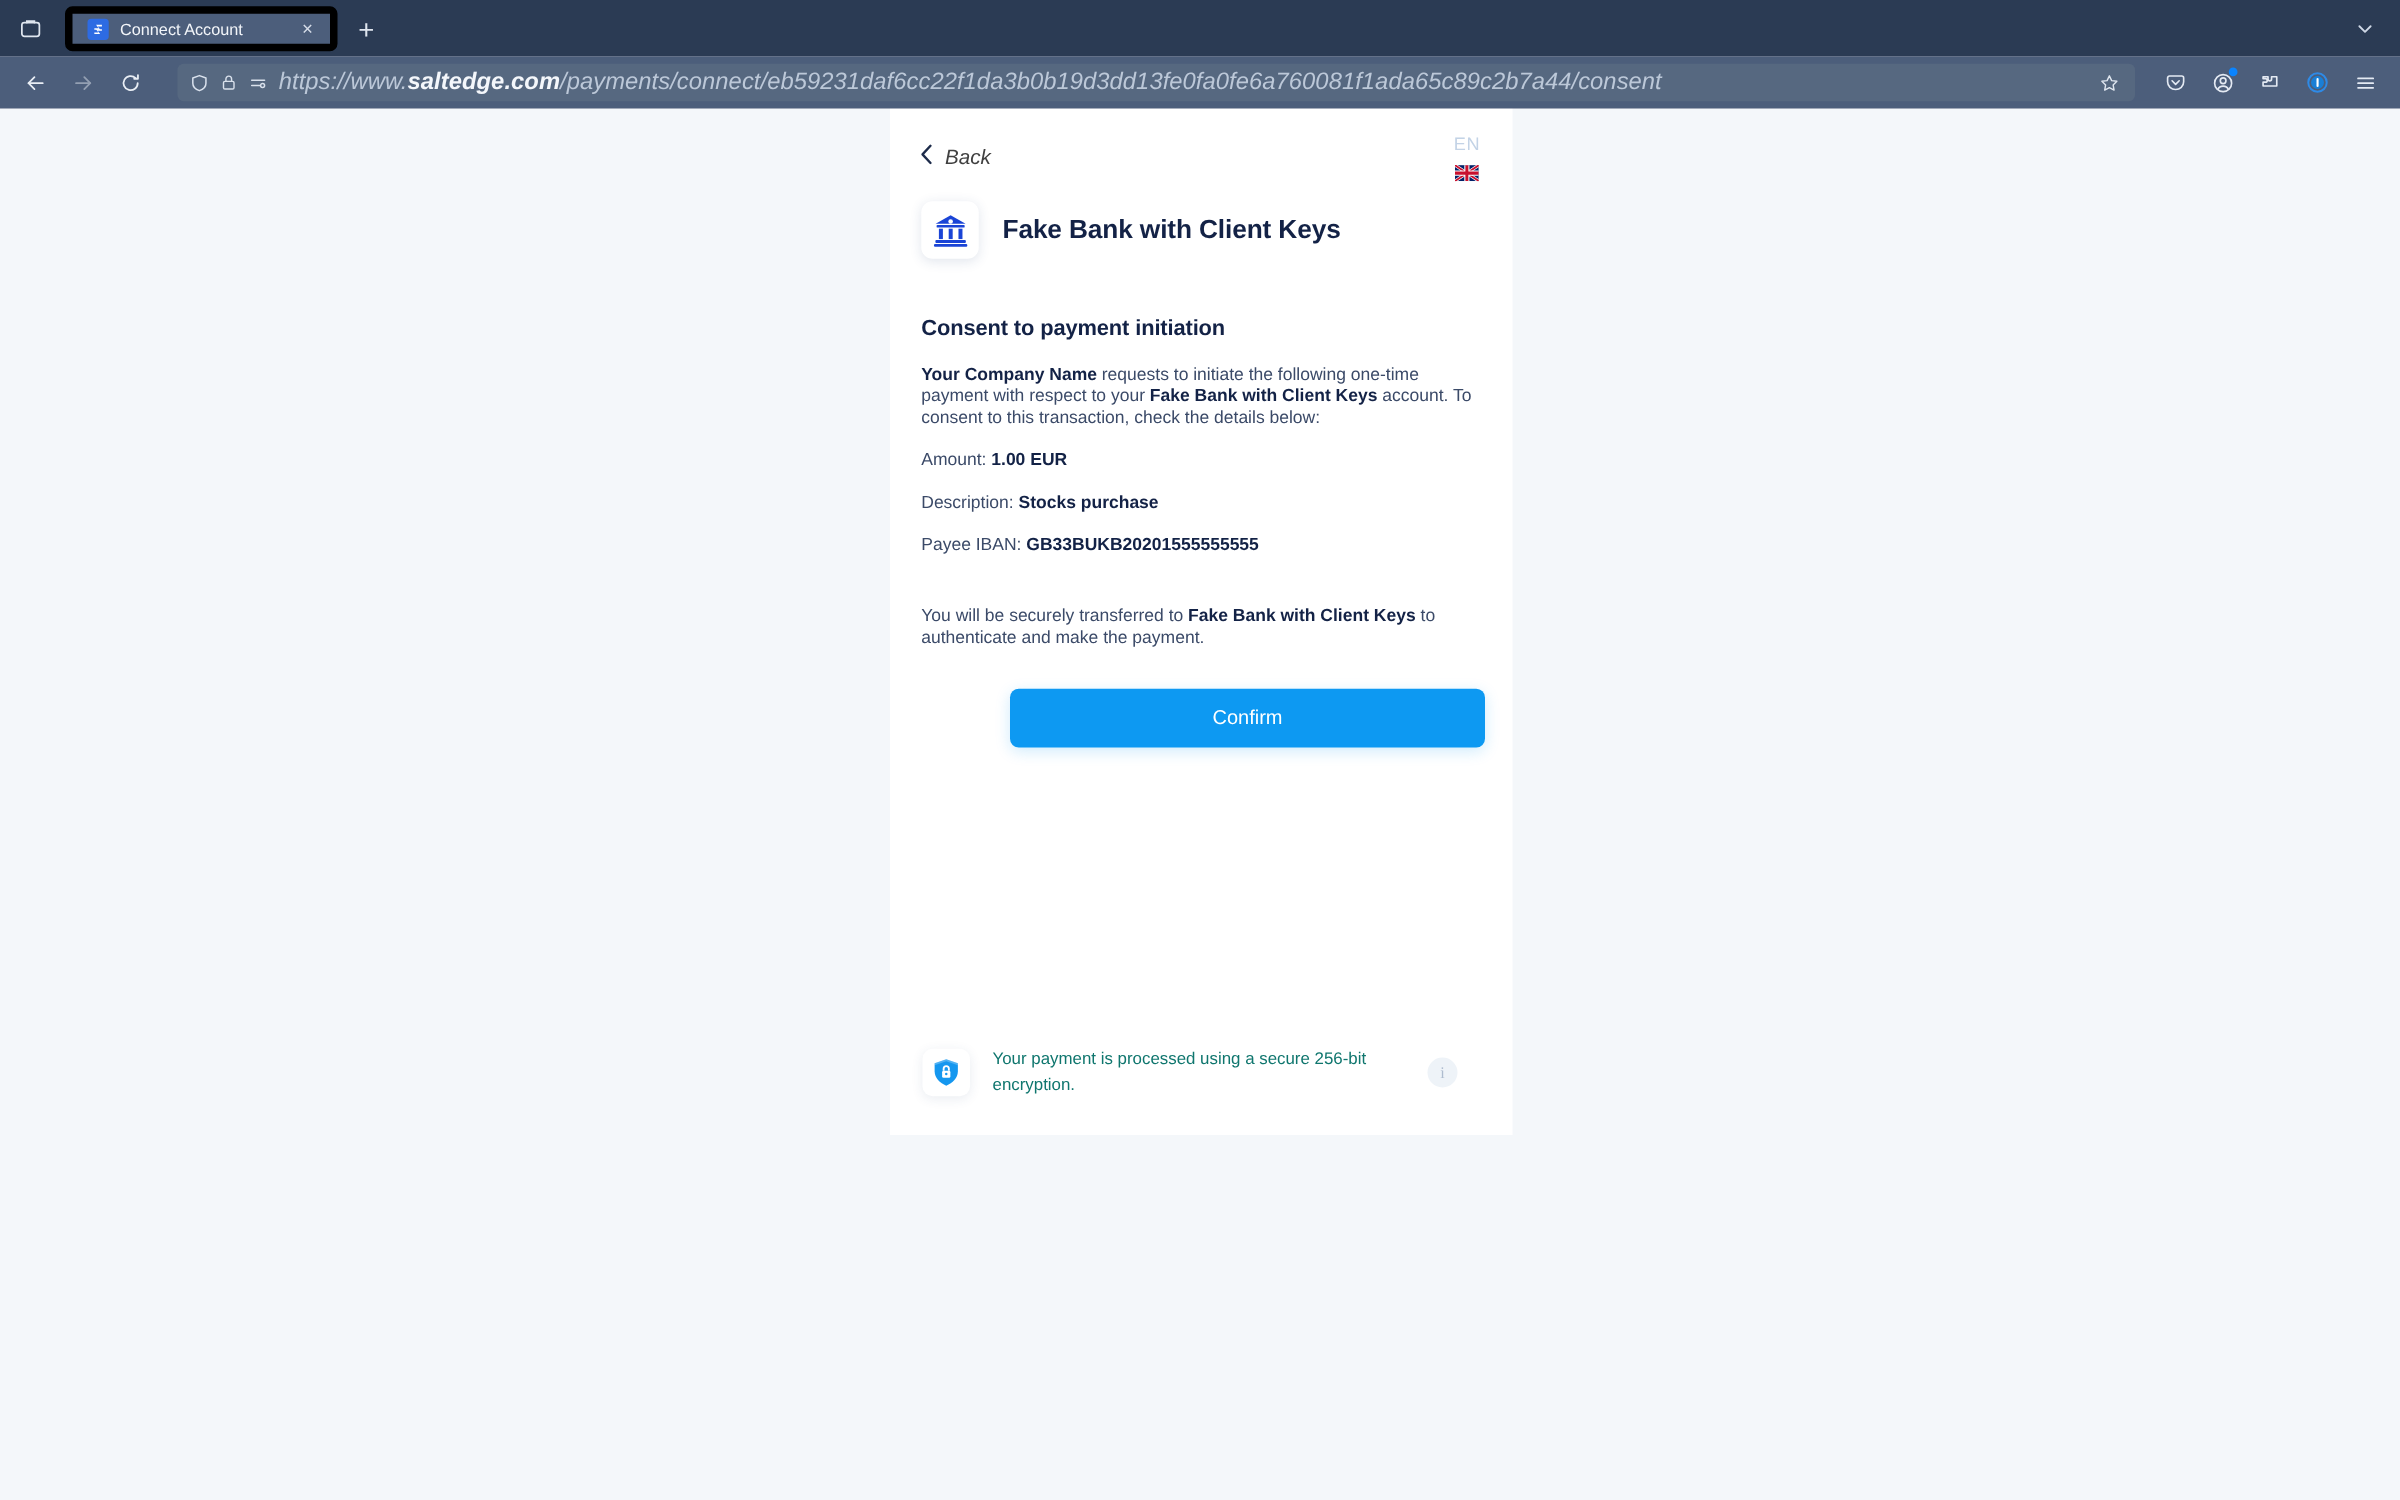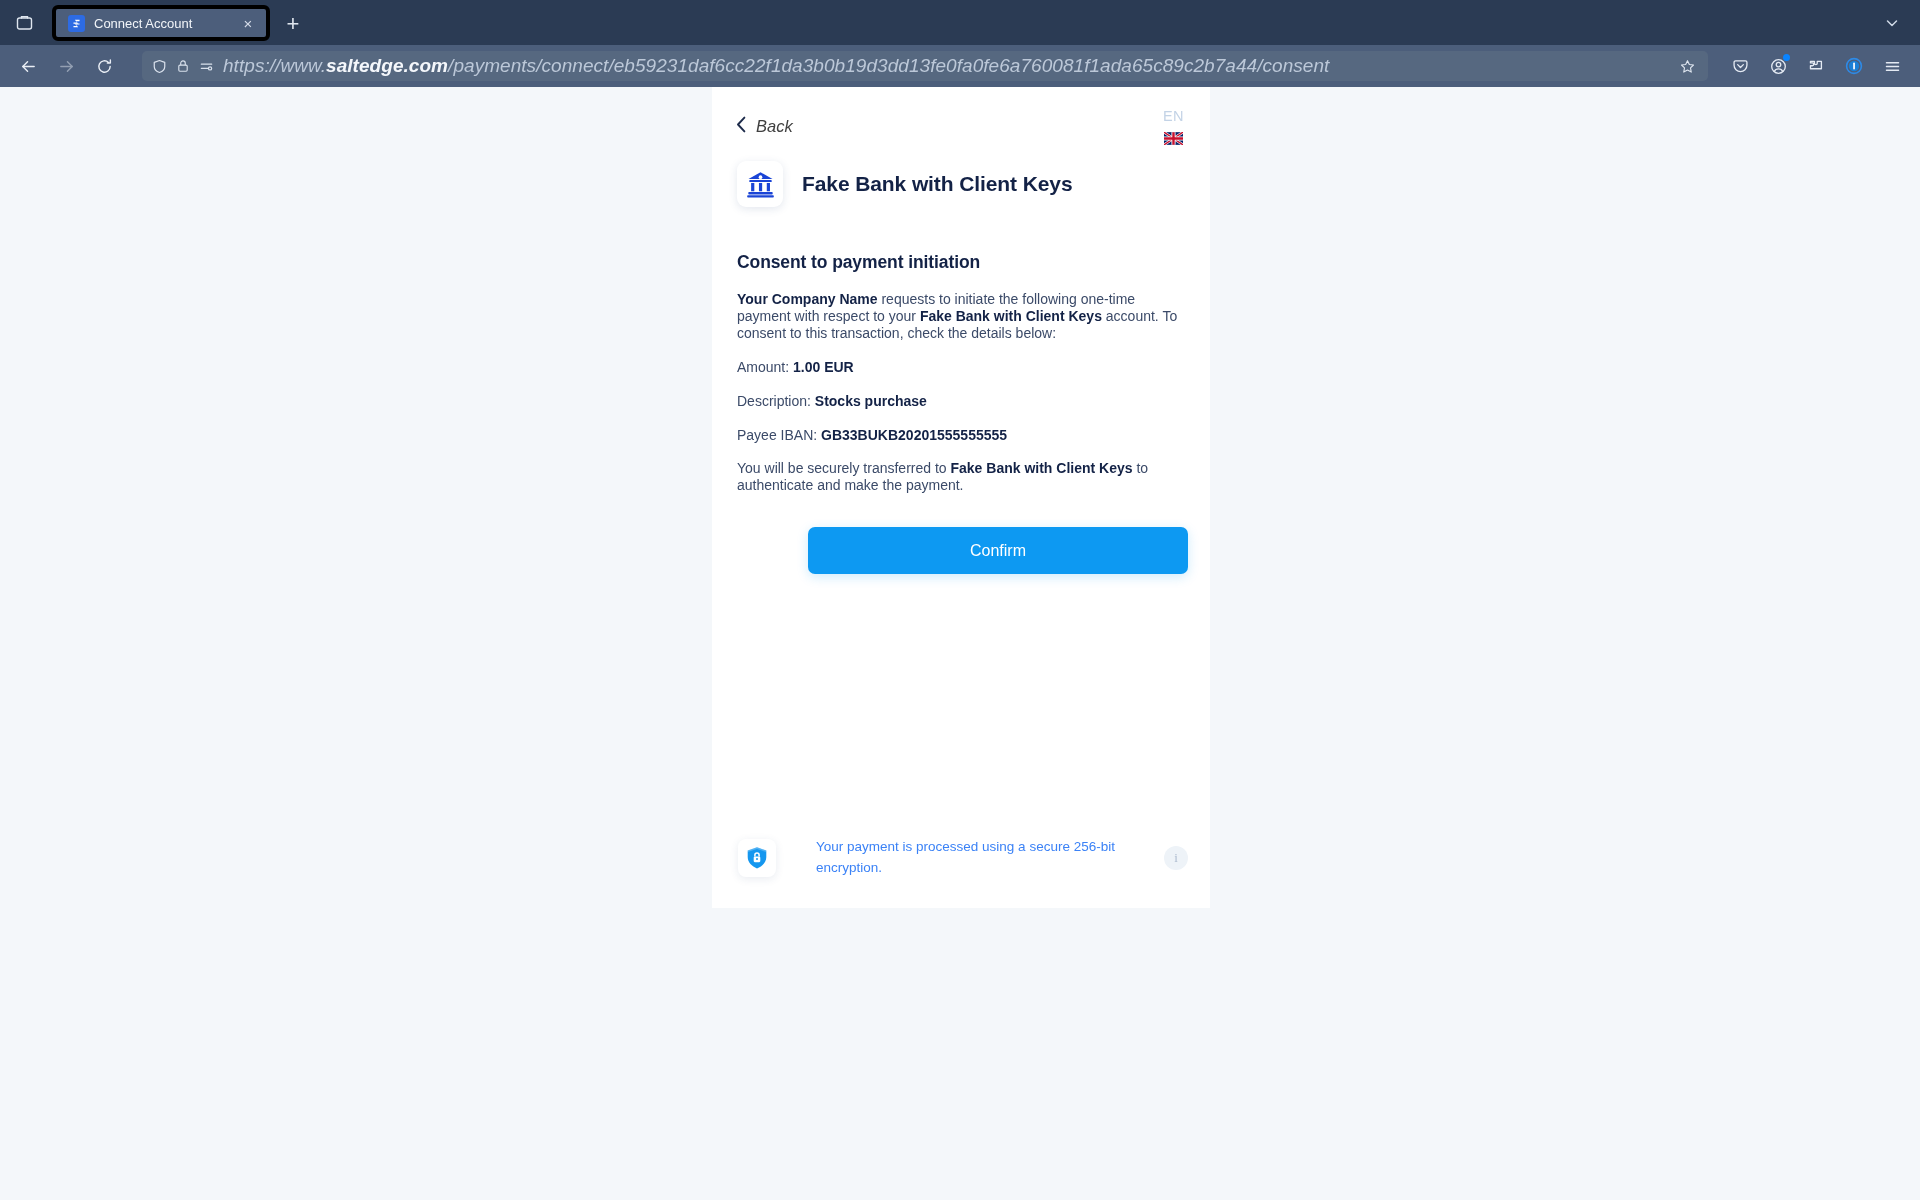--- a/index.html
+++ b/index.html
@@ -23,21 +23,21 @@
   }
   .tab-sidebar-btn {
     width: 40px; height: 40px;
     display: flex; align-items: center; justify-content: center;
     margin-bottom: 2px;
   }
   .tab {
     height: 36px;
     min-width: 218px;
     background: #4c5e7b;
-    border: 4px solid #000000;
+    border: 6px solid #000000;
     border-radius: 6px;
     display: flex; align-items: center;
     padding: 0 8px 0 12px;
     margin-bottom: 4px;
     margin-left: 8px;
     gap: 9px;
   }
   .tab-favicon {
     width: 17px; height: 17px;
     border-radius: 3px;
@@ -199,21 +199,21 @@
   .para {
     font-size: 14px;
     line-height: 17px;
     color: #3b4a68;
     padding-left: 3px;
     max-width: 452px;
   }
   .para strong { color: #132246; font-weight: bold; }
   .para.intro { margin-top: 18px; }
   .para.detail { margin-top: 17px; }
-  .para.transfer { margin-top: 16px; }
+  .para.transfer { margin-top: 40px; }
 
   .confirm-wrap {
     margin-top: 33px;
     display: flex; justify-content: flex-end;
   }
   .confirm-btn {
     width: 380px;
     height: 47px;
     background: #0d99f2;
     border: none;
@@ -239,23 +239,22 @@
     background: #ffffff;
     border-radius: 8px;
     box-shadow: 0 2px 9px rgba(38,68,120,0.10);
     display: flex; align-items: center; justify-content: center;
     flex: 0 0 auto;
   }
   .footer-text {
     flex: 1 1 auto;
     font-size: 13.5px;
     line-height: 20.5px;
-    color: #3b82f6;
+    color: #0f766e;
     max-width: 330px;
-    margin-left: 22px;
   }
   .info-badge {
     width: 24px; height: 24px;
     border-radius: 50%;
     background: #eef3f8;
     color: #aebccf;
     font-size: 13px;
     display: flex; align-items: center; justify-content: center;
     flex: 0 0 auto;
     font-family: "Liberation Serif", serif;

